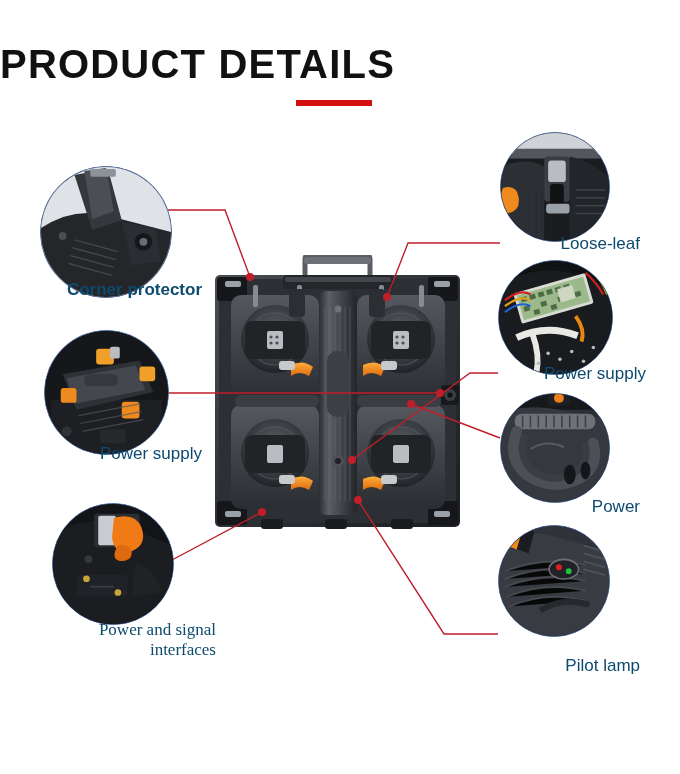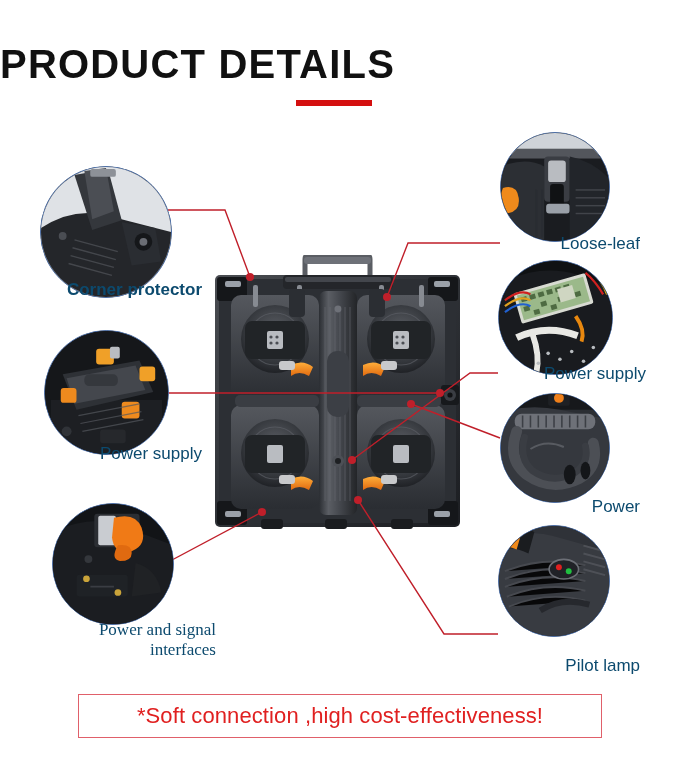--- a/index.html
+++ b/index.html
@@ -449,17 +449,14 @@
         </g>
         <ellipse cx="66" cy="44" rx="15" ry="10" fill="#202227" stroke="#6c6f76" stroke-width="1.6"></ellipse>
         <circle cx="61" cy="42" r="3" fill="#e02020"></circle>
         <circle cx="71" cy="46" r="3" fill="#20c040"></circle>
         <path d="M42 86 q22 -14 50 -6" fill="none" stroke="#26282d" stroke-width="6"></path>
       </svg>
     </div>
     <div class="clabel" style="left:478px;top:628px;width:162px;margin-top:28px;">Pilot lamp</div>
   </div>
 
-  <div class="banner">
-    <span class="banner-text">*Soft connection ,high cost-effectiveness!</span>
-  </div>
 
 </div>
 
 </body></html>

